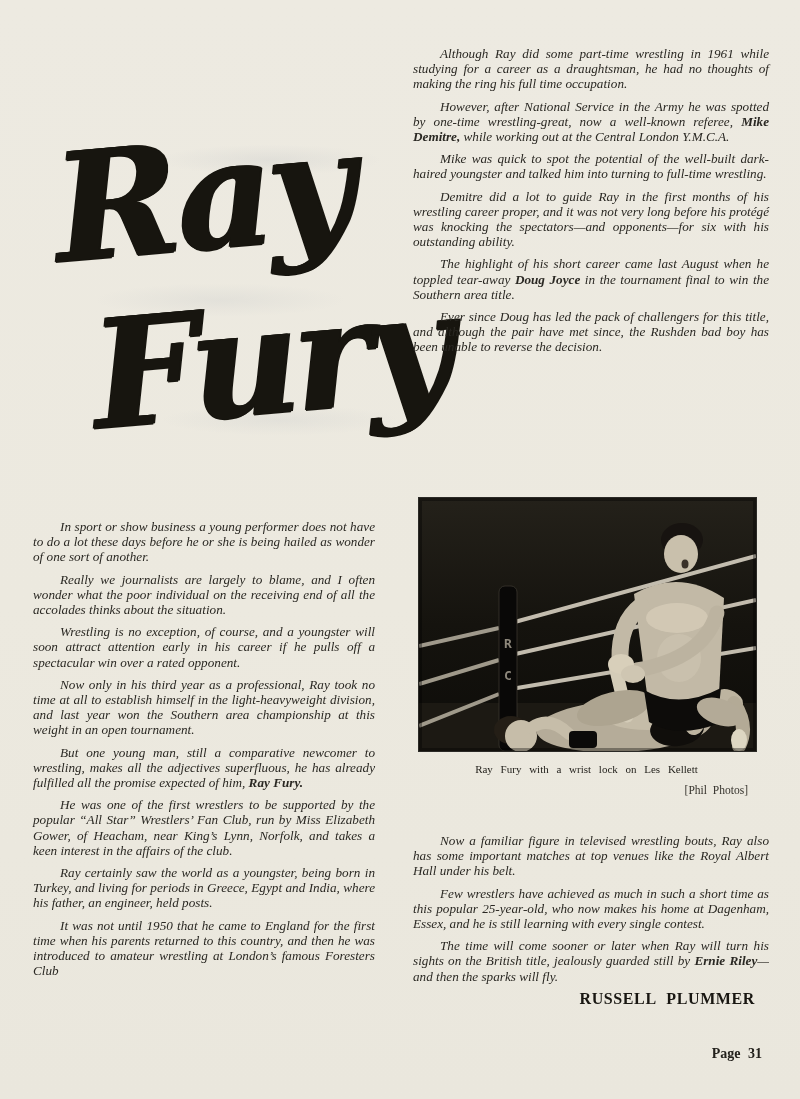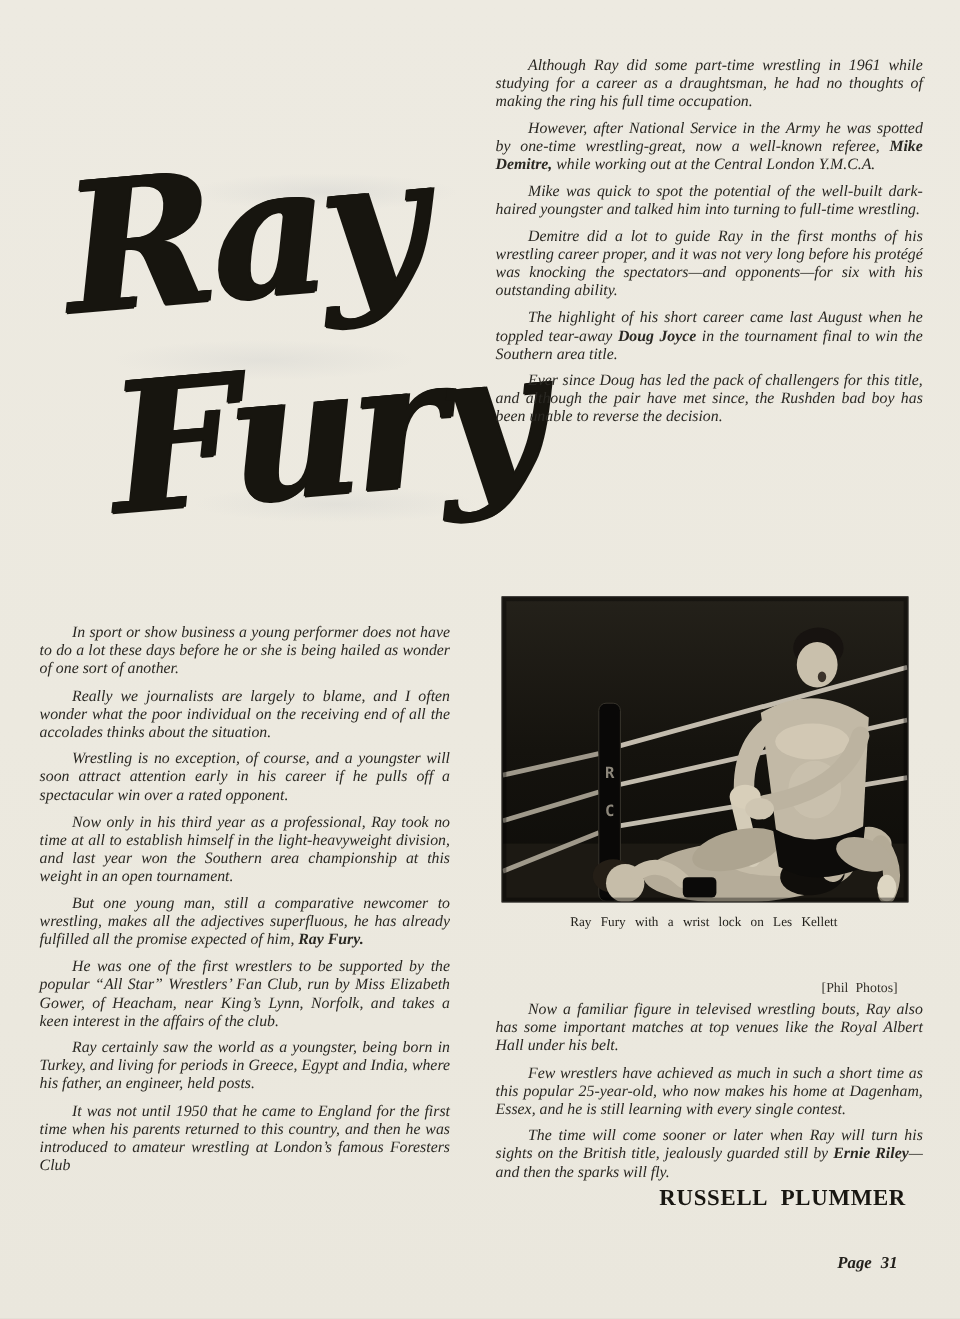--- a/index.html
+++ b/index.html
@@ -54,32 +54,32 @@
     position:absolute;left:418px;top:497px;width:337px;height:253px;
     border:1px solid #2b2a26;background:#14120e;
   }
   .photo-frame svg{display:block;width:100%;height:100%;}
   .caption{
     position:absolute;left:418px;top:763px;width:337px;
     text-align:center;font-weight:normal;font-size:11px;word-spacing:5px;
     color:#201e19;
   }
   .credit{
-    position:absolute;left:418px;top:818px;width:330px;
+    position:absolute;left:418px;top:784px;width:330px;
     text-align:right;font-size:11.5px;color:#35322c;word-spacing:3px;
   }
   
   .byline{
     text-align:right;padding-right:14px;margin-top:0;
-    font-weight:bold;font-size:19px;letter-spacing:.6px;word-spacing:6px;
+    font-weight:bold;font-size:16px;letter-spacing:.6px;word-spacing:6px;
     color:#191712;text-indent:0;
   }
   .pageno{
-    position:absolute;right:52px;top:1046px;
-    font-weight:bold;font-style:italic;font-size:14px;word-spacing:4px;
+    position:absolute;right:38px;top:1046px;
+    font-weight:bold;font-size:14px;word-spacing:4px;
     color:#23211c;
   }
 </style>
 </head>
 <body>
 
 <div class="page">
 
 
   <div class="logo">

